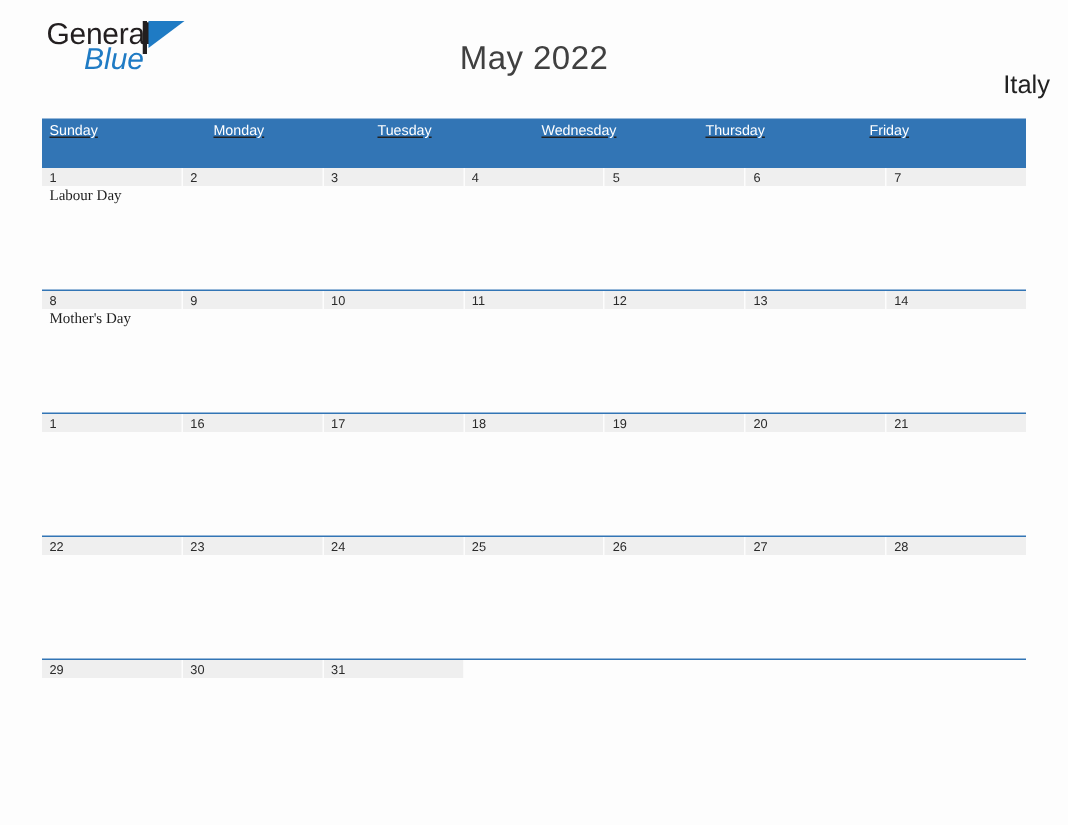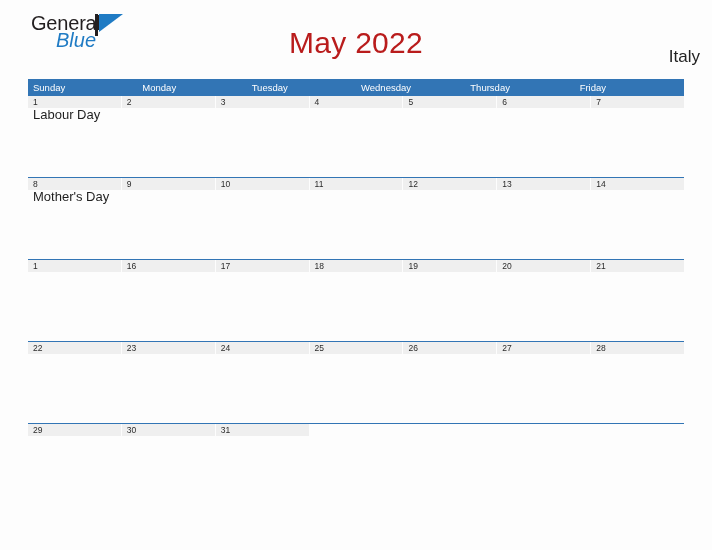--- a/index.html
+++ b/index.html
@@ -54,23 +54,23 @@
     width: 30px;
     height: 22px;
   }
 
   .cal-title {
     position: absolute;
     left: 0;
     right: 0;
     top: 26px;
     text-align: center;
-    font-size: 30px;
+    font-size: 22px;
     font-weight: normal;
-    color: #b91c1c;
+    color: #404040;
     letter-spacing: 0.3px;
     font-family: "Liberation Sans", sans-serif;
   }
 
   .country {
     position: absolute;
     right: 12px;
     top: 47px;
     font-size: 17px;
     color: #222222;
@@ -80,21 +80,22 @@
   .calendar {
     position: absolute;
     left: 28px;
     top: 79px;
     width: 656px;
   }
 
   .weekday-row {
     display: flex;
     background: #3275B5;
-    height: 17px;
+    height: 33px;
+    text-decoration: underline;
   }
   .weekday-cell {
     flex: 1 1 0;
     color: #FFFFFF;
     font-size: 9.5px;
     line-height: 17px;
     padding-left: 5px;
     box-sizing: border-box;
     white-space: nowrap;
     overflow: hidden;
@@ -134,24 +135,25 @@
   .body-band {
     display: flex;
     height: 68px;
   }
   .body-cell {
     flex: 1 1 0;
     padding: 2px 4px 0 5px;
     box-sizing: border-box;
   }
   .event {
-    font-size: 13px;
+    font-size: 10px;
     line-height: 10px;
     color: #1F1F1F;
     white-space: nowrap;
+    font-family: Liberation Serif, serif;
   }
 </style>
 </head>
 <body>
 
 <div class="page-header">
 
   <div class="logo">
     <span class="logo-general">General</span>
     <span class="logo-blue">Blue</span>

